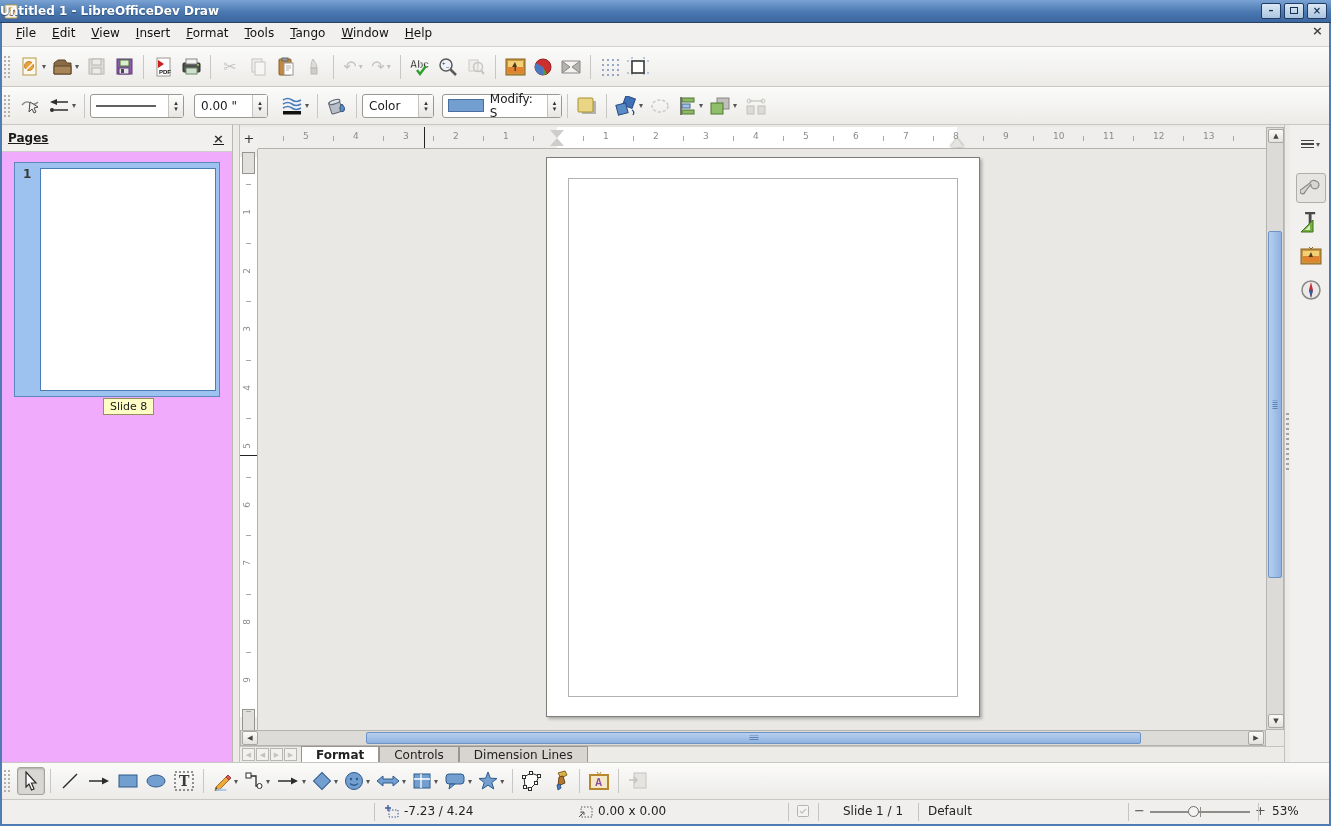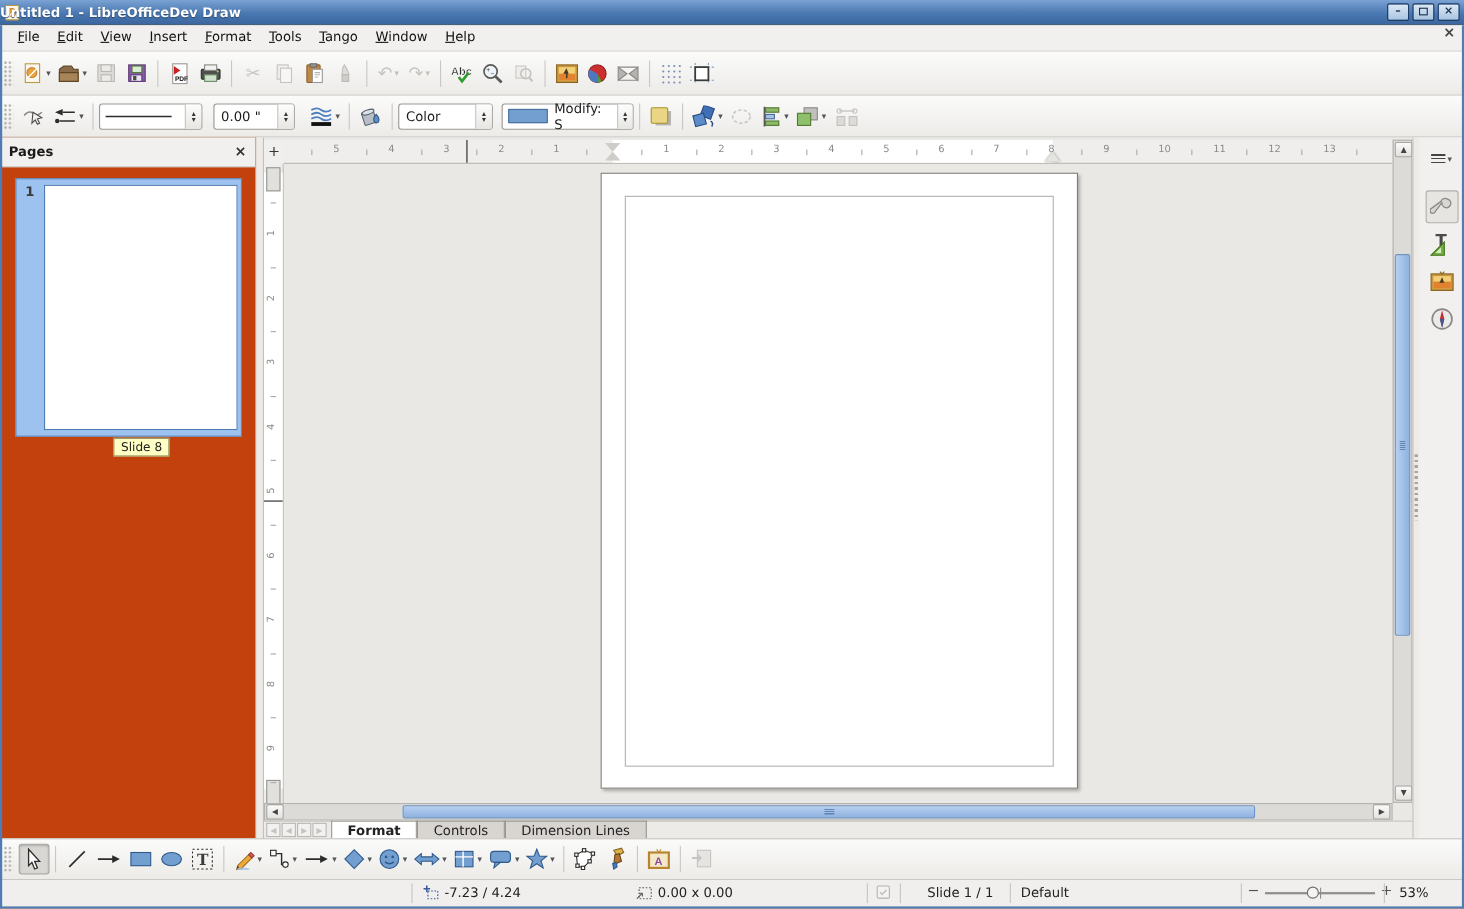--- a/index.html
+++ b/index.html
@@ -40,21 +40,21 @@
   .glyph { font-size:16px; color:#444; }
   .glyph.dis { color:#c6c4c0; }
   .combo { height:24px; background:#fff; border:1px solid #9a9894; border-radius:3px; display:flex; align-items:center; position:relative; font-size:12px; }
   .combo .spin { margin-left:auto; width:15px; height:100%; border-left:1px solid #c5c3bf; display:flex; flex-direction:column; align-items:center; justify-content:center; font-size:7px; color:#333; background:linear-gradient(#fdfdfc,#e8e6e3); }
   .combo .spin span { line-height:6px; }
 
   
   .main { position:absolute; top:125px; left:0; right:0; height:637px; background:#e9e8e5; }
 
   
-  .pages { position:absolute; left:0; top:0; width:233px; height:637px; background:#c2410c; border-right:1px solid #b8b6b2; }
+  .pages { position:absolute; left:0; top:0; width:233px; height:637px; background:#f0abfc; border-right:1px solid #b8b6b2;text-decoration:underline; }
   .pages-head { height:27px; background:#f1f0ee; border-bottom:1px solid #cfcdc9; display:flex; align-items:center; padding:0 8px; }
   .pages-head .ptitle { font-weight:bold; font-size:12px; }
   .pages-head .pclose { margin-left:auto; font-size:13px; color:#333; font-weight:bold; }
   .thumb-sel { position:absolute; left:14px; top:37px; width:206px; height:235px; background:#9dc2ef; border:1px solid #5d88bd; }
   .thumb-num { position:absolute; left:8px; top:4px; font-size:12px; color:#3a3a3a; font-weight:bold; }
   .thumb-page { position:absolute; left:25px; top:5px; right:3px; bottom:5px; background:#fff; border:1px solid #4d7cb5; }
   .slide-tip { position:absolute; left:103px; top:273px; background:#ffffc5; border:1px solid #94905c; font-size:11px; padding:1px 6px; color:#222; }
 
   
   .vsplit { position:absolute; left:233px; top:0; width:7px; height:637px; background:#ecebe8; border-right:1px solid #c2c0bc; }
@@ -355,21 +355,21 @@
     </button>
     <div class="sep"></div>
     <button class="ti">
       <svg width="22" height="20" viewBox="0 0 22 20">
           <rect x="4" y="5" width="11" height="12" rx="1" transform="rotate(-18 9 11)" fill="#b8bec6" stroke="#5a6270"></rect>
           <ellipse cx="8.6" cy="5.8" rx="5.6" ry="2" transform="rotate(-18 9 6)" fill="#dde2e8" stroke="#5a6270"></ellipse>
           <path d="M16 8 q4 4 2 7 q-3 2-4-1 q-1-3 2-6z" fill="#5c8cc8" stroke="#33567e"></path>
         </svg>
     </button>
     <div class="sep"></div>
-    <div class="combo" style="width:86px; padding-left:6px">
+    <div class="combo" style="width:72px; padding-left:6px">
       <span>Color</span>
       <span class="spin">
           <span>▴</span>
           <span>▾</span>
         </span>
     </div>
     <div style="width:8px"></div>
     <div class="combo" style="width:120px; padding-left:5px; gap:6px">
       <span style="width:38px;height:13px;background:#729fcf;border:1px solid #4a6f9e;display:inline-block"></span>
       <span>Modify: S</span>

